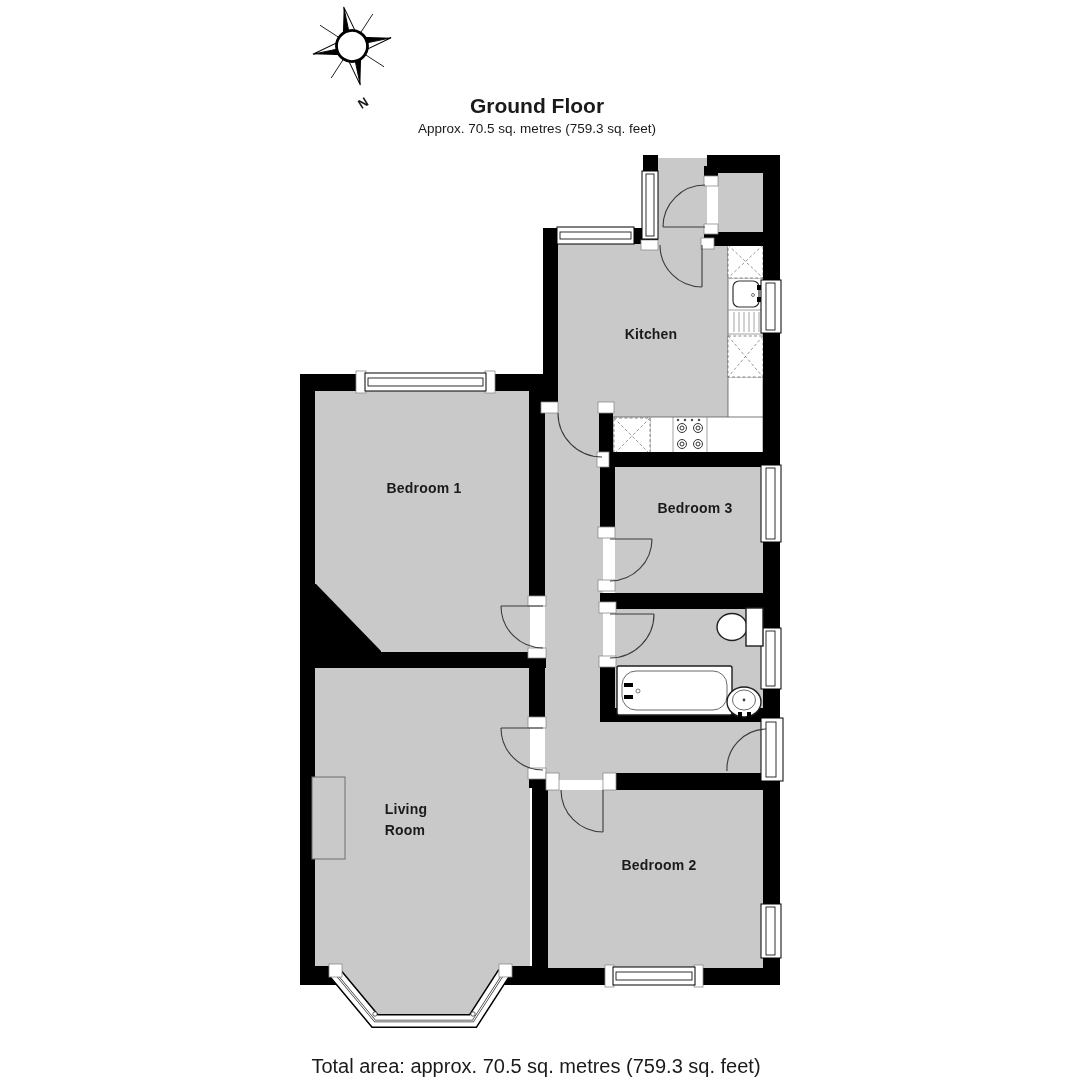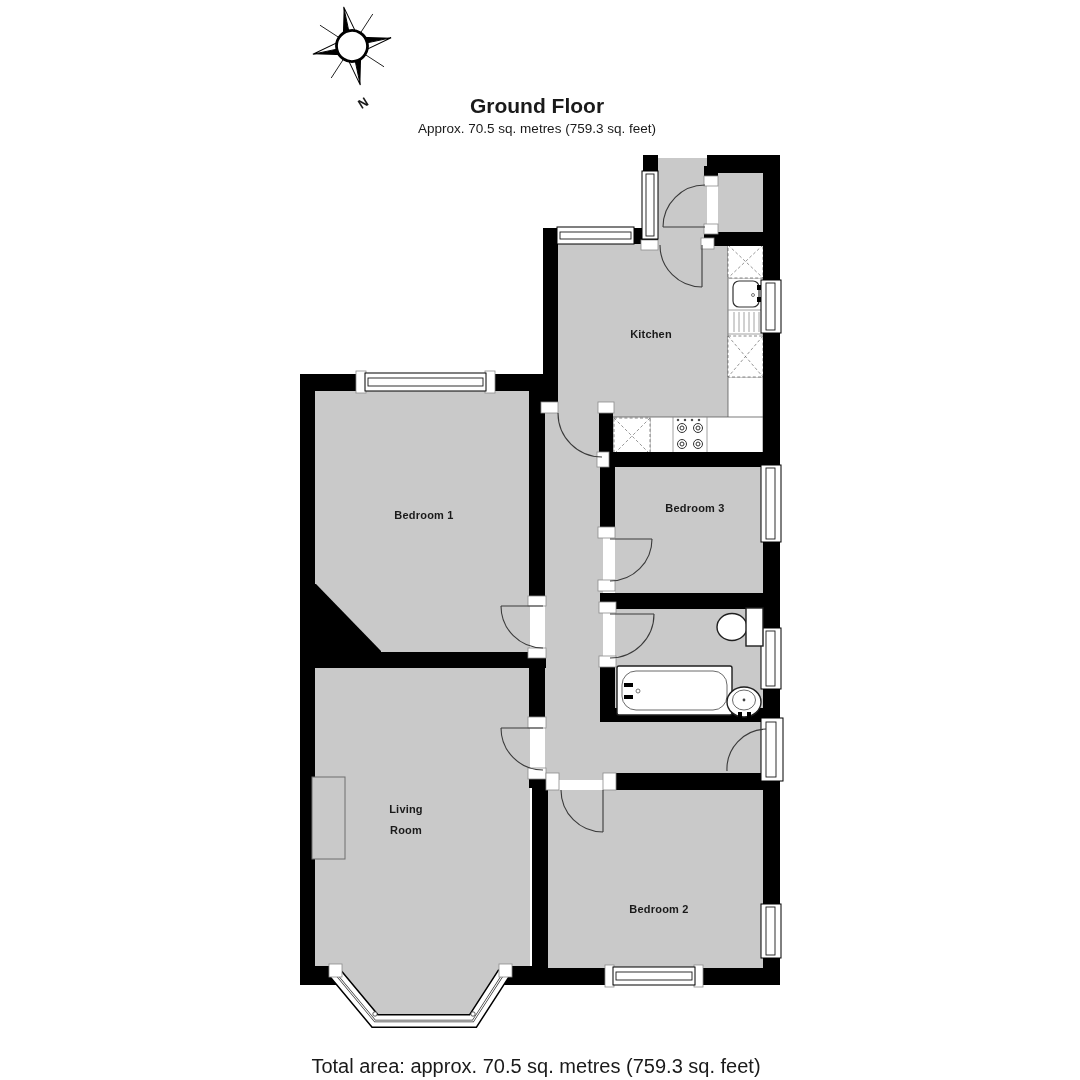--- a/index.html
+++ b/index.html
@@ -12,21 +12,21 @@
   .win{fill:#ffffff;stroke:#000000;stroke-width:1;}
   .winin{fill:#ffffff;stroke:#1a1a1a;stroke-width:.9;}
   .cnt{fill:#ffffff;stroke:#5a5a5a;stroke-width:.8;}
   .dash{fill:#ffffff;stroke:#6a6a6a;stroke-width:.8;stroke-dasharray:3 2.2;}
   .dashl{stroke:#6a6a6a;stroke-width:.7;stroke-dasharray:3 2.2;fill:none;}
   .arc{fill:none;stroke:var(--outline,#3a3a3a);stroke-width:1.1;}
   .fix{fill:#ffffff;stroke:#1f1f1f;stroke-width:1.4;}
   .fixin{fill:none;stroke:#5a5a5a;stroke-width:.9;}
   .thin{stroke:#8a8a8a;stroke-width:.8;}
   .label{position:absolute;transform:translate(-50%,-50%);font-weight:bold;
-         font-size:11px;line-height:21px;text-align:center;white-space:pre-line;
+         font-size:14px;line-height:21px;text-align:left;white-space:pre-line;
          letter-spacing:.2px;color:var(--text,#1a1a1a);}
   .title{position:absolute;transform:translate(-50%,-50%);font-weight:bold;font-size:21px;}
   .subtitle{position:absolute;transform:translate(-50%,-50%);font-size:13.5px;text-align:right;}
   .total{position:absolute;transform:translate(-50%,-50%);font-size:20px;text-align:center;}
   .north{position:absolute;transform:translate(-50%,-50%) rotate(-32deg);font-size:13px;font-weight:bold;}
 </style>
 </head>
 <body>
 
 <div id="stage">
@@ -308,20 +308,20 @@
     <circle cx="0" cy="0" r="15.5" fill="#fff" stroke="#000" stroke-width="2.8"></circle>
   </g>
 </svg>
 
   <div class="title" style="left:537px;top:106px">Ground Floor</div>
   <div class="subtitle" style="left:537px;top:128px">Approx. 70.5 sq. metres (759.3 sq. feet)</div>
 
   <div class="north" style="left:363px;top:103px">N</div>
 
   <div class="label" style="left:651px;top:334px">Kitchen</div>
-  <div class="label" style="left:424px;top:515px">Bedroom 1</div>
+  <div class="label" style="left:424px;top:488px">Bedroom 1</div>
   <div class="label" style="left:695px;top:508px">Bedroom 3</div>
   <div class="label" style="left:406px;top:820px">Living
 Room</div>
-  <div class="label" style="left:659px;top:909px">Bedroom 2</div>
+  <div class="label" style="left:659px;top:865px">Bedroom 2</div>
 
   <div class="total" style="left:536px;top:1066px">Total area: approx. 70.5 sq. metres (759.3 sq. feet)</div>
 </div>
 
 </body></html>

